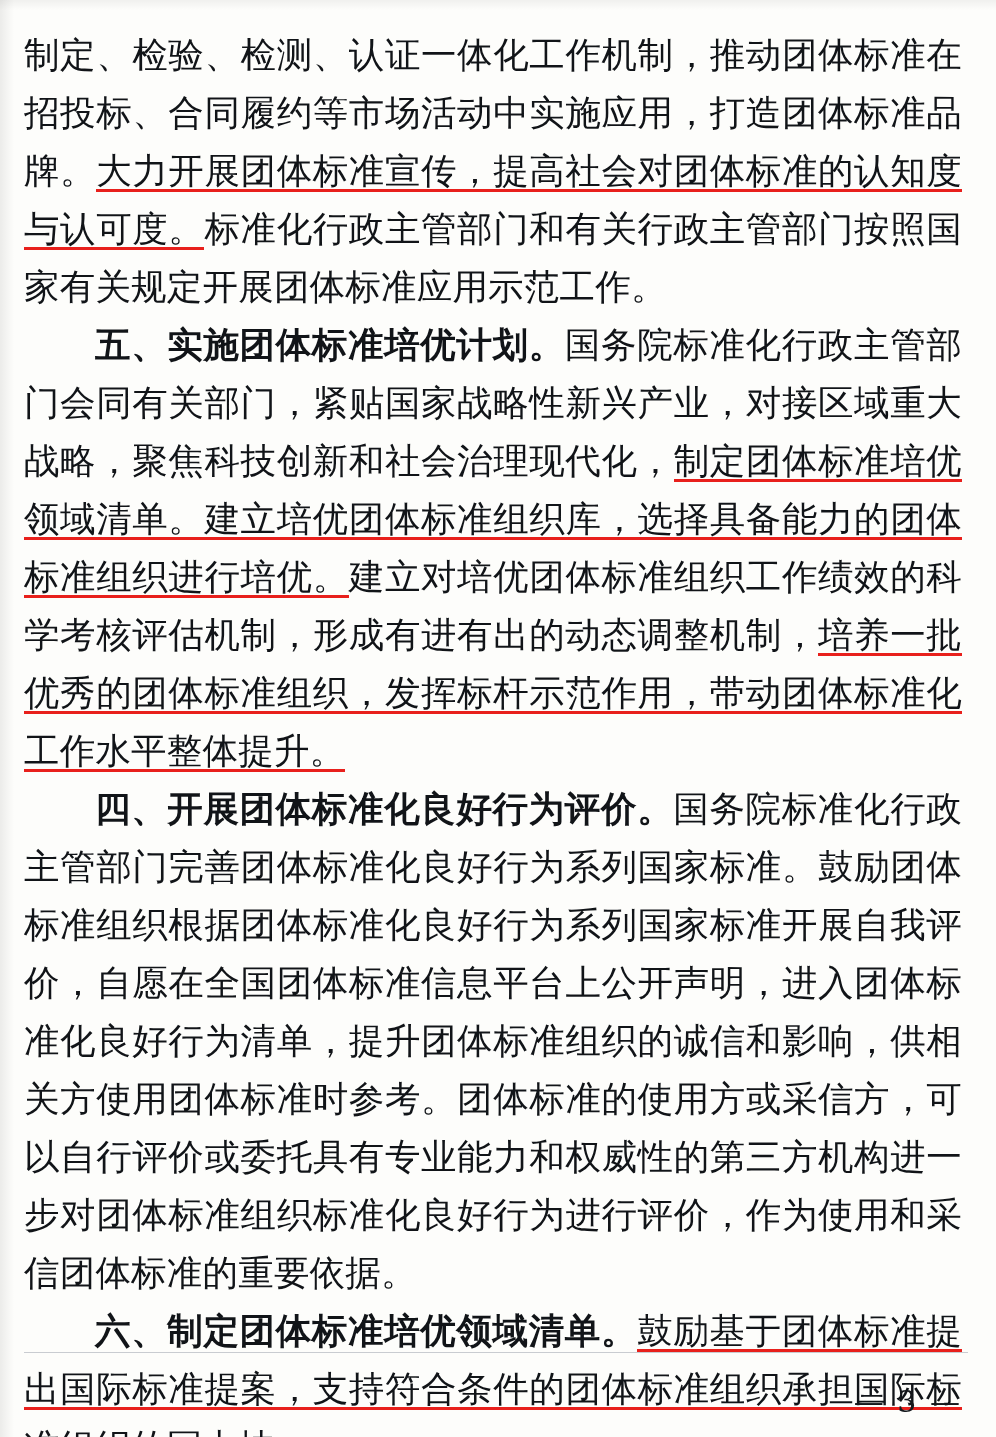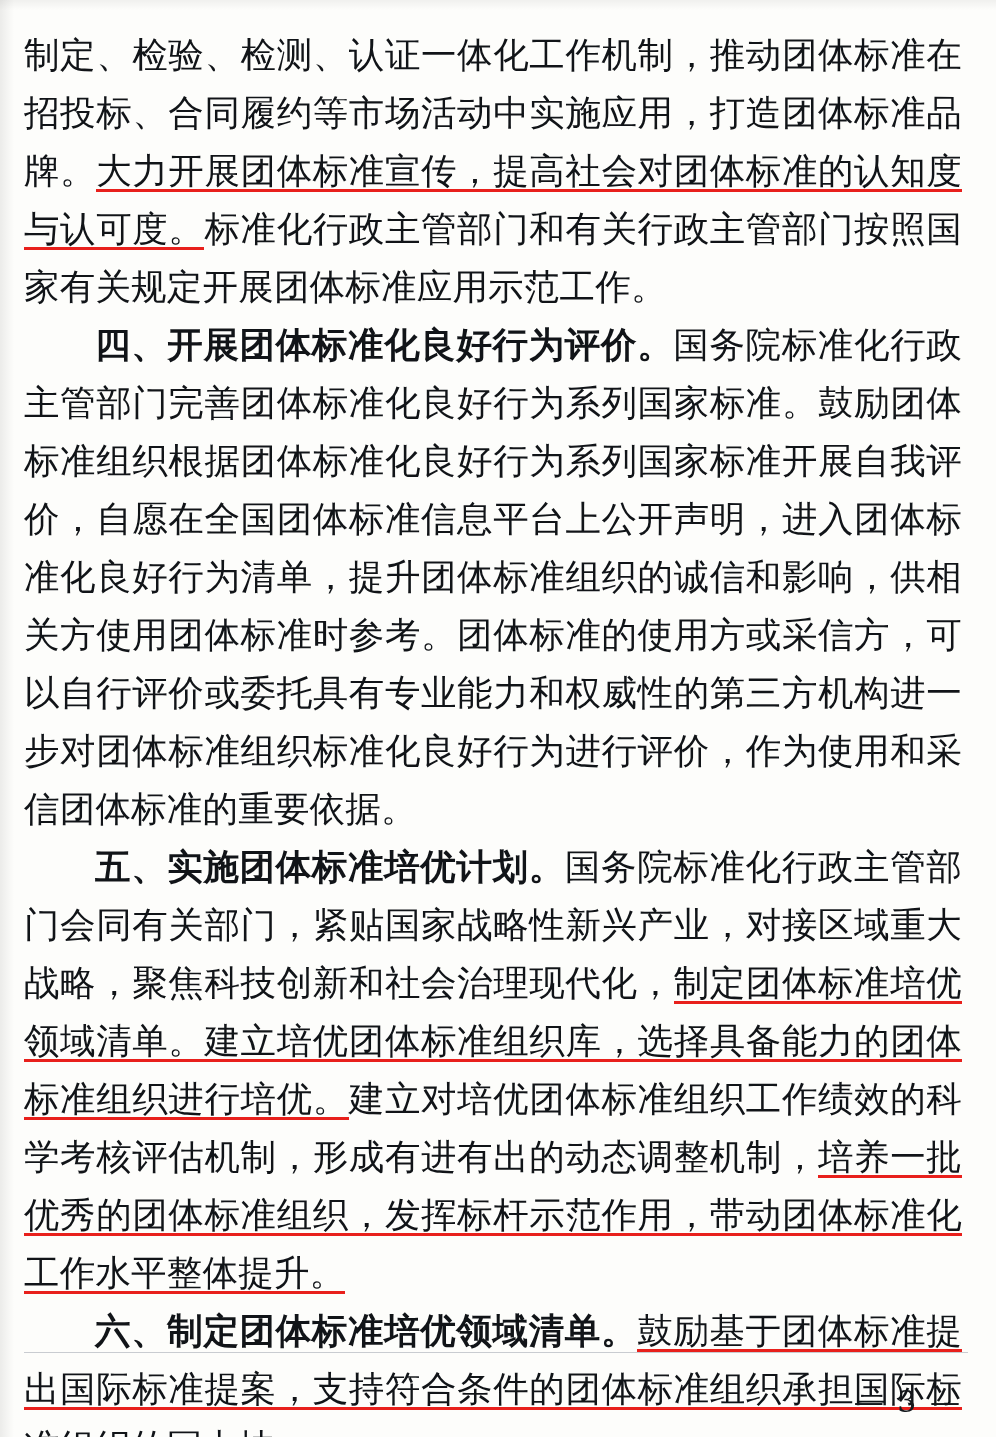--- a/index.html
+++ b/index.html
@@ -85,20 +85,20 @@
 </style>
 </head>
 <body>
 
 <div class="page">
   <div class="edge-shadow-left"></div>
   <div class="edge-shadow-top"></div>
 
   <div class="doc-body" id="doc-body">
       <p class="para"><span>制定、检验、检测、认证一体化工作机制，推动团体标准在招投标、合同履约等市场活动中实施应用，打造团体标准品牌。</span><span class="ul">大力开展团体标准宣传，提高社会对团体标准的认知度与认可度。</span><span>标准化行政主管部门和有关行政主管部门按照国家有关规定开展团体标准应用示范工作。</span></p>
+      <p class="para indent"><span class="bold">五、实施团体标准培优计划。</span><span>国务院标准化行政主管部门会同有关部门，紧贴国家战略性新兴产业，对接区域重大战略，聚焦科技创新和社会治理现代化，</span><span class="ul">制定团体标准培优领域清单。建立培优团体标准组织库，选择具备能力的团体标准组织进行培优。</span><span>建立对培优团体标准组织工作绩效的科学考核评估机制，形成有进有出的动态调整机制，</span><span class="ul">培养一批优秀的团体标准组织，发挥标杆示范作用，带动团体标准化工作水平整体提升。</span></p>
       <p class="para indent"><span class="bold">四、开展团体标准化良好行为评价。</span><span>国务院标准化行政主管部门完善团体标准化良好行为系列国家标准。鼓励团体标准组织根据团体标准化良好行为系列国家标准开展自我评价，自愿在全国团体标准信息平台上公开声明，进入团体标准化良好行为清单，提升团体标准组织的诚信和影响，供相关方使用团体标准时参考。团体标准的使用方或采信方，可以自行评价或委托具有专业能力和权威性的第三方机构进一步对团体标准组织标准化良好行为进行评价，作为使用和采信团体标准的重要依据。</span></p>
-      <p class="para indent"><span class="bold">五、实施团体标准培优计划。</span><span>国务院标准化行政主管部门会同有关部门，紧贴国家战略性新兴产业，对接区域重大战略，聚焦科技创新和社会治理现代化，</span><span class="ul">制定团体标准培优领域清单。建立培优团体标准组织库，选择具备能力的团体标准组织进行培优。</span><span>建立对培优团体标准组织工作绩效的科学考核评估机制，形成有进有出的动态调整机制，</span><span class="ul">培养一批优秀的团体标准组织，发挥标杆示范作用，带动团体标准化工作水平整体提升。</span></p>
       <p class="para indent"><span class="bold">六、制定团体标准培优领域清单。</span><span class="ul">鼓励基于团体标准提出国际标准提案，支持符合条件的团体标准组织承担国际标准组织的国内技</span></p>
     </div>
 
   <div class="page-rule"></div>
   <div class="footer">— 3 —</div>
 </div>
 
 </body></html>

